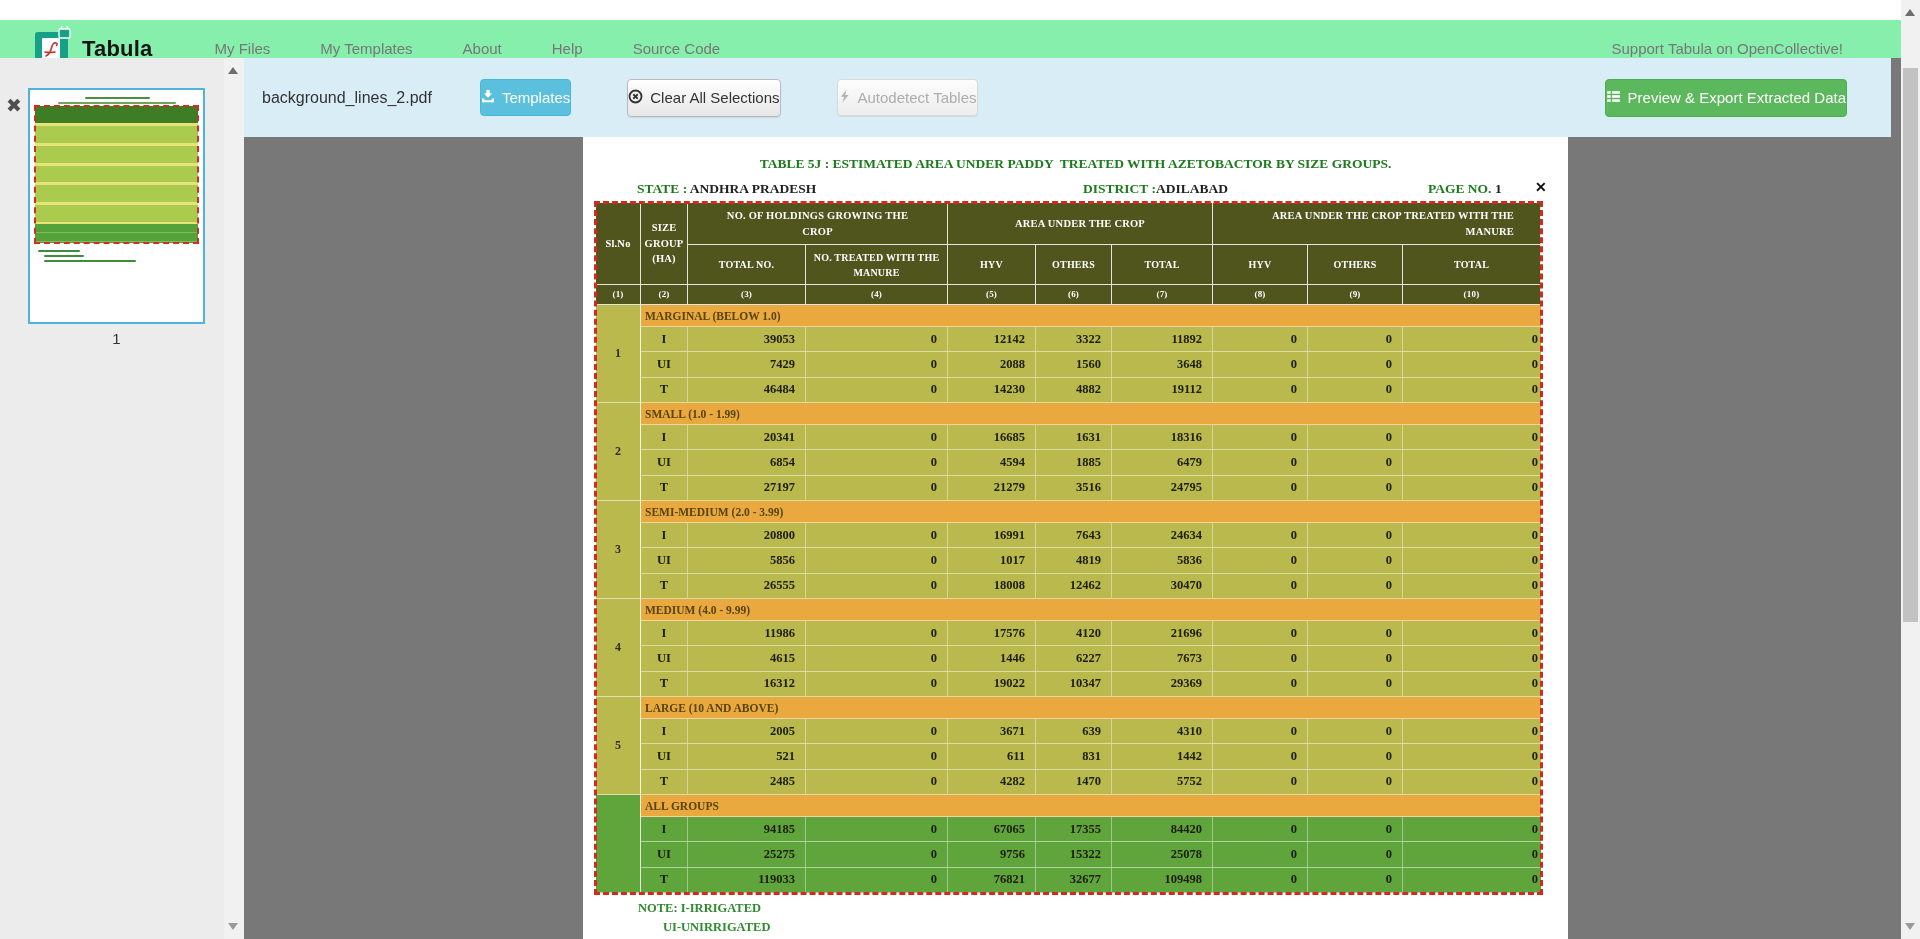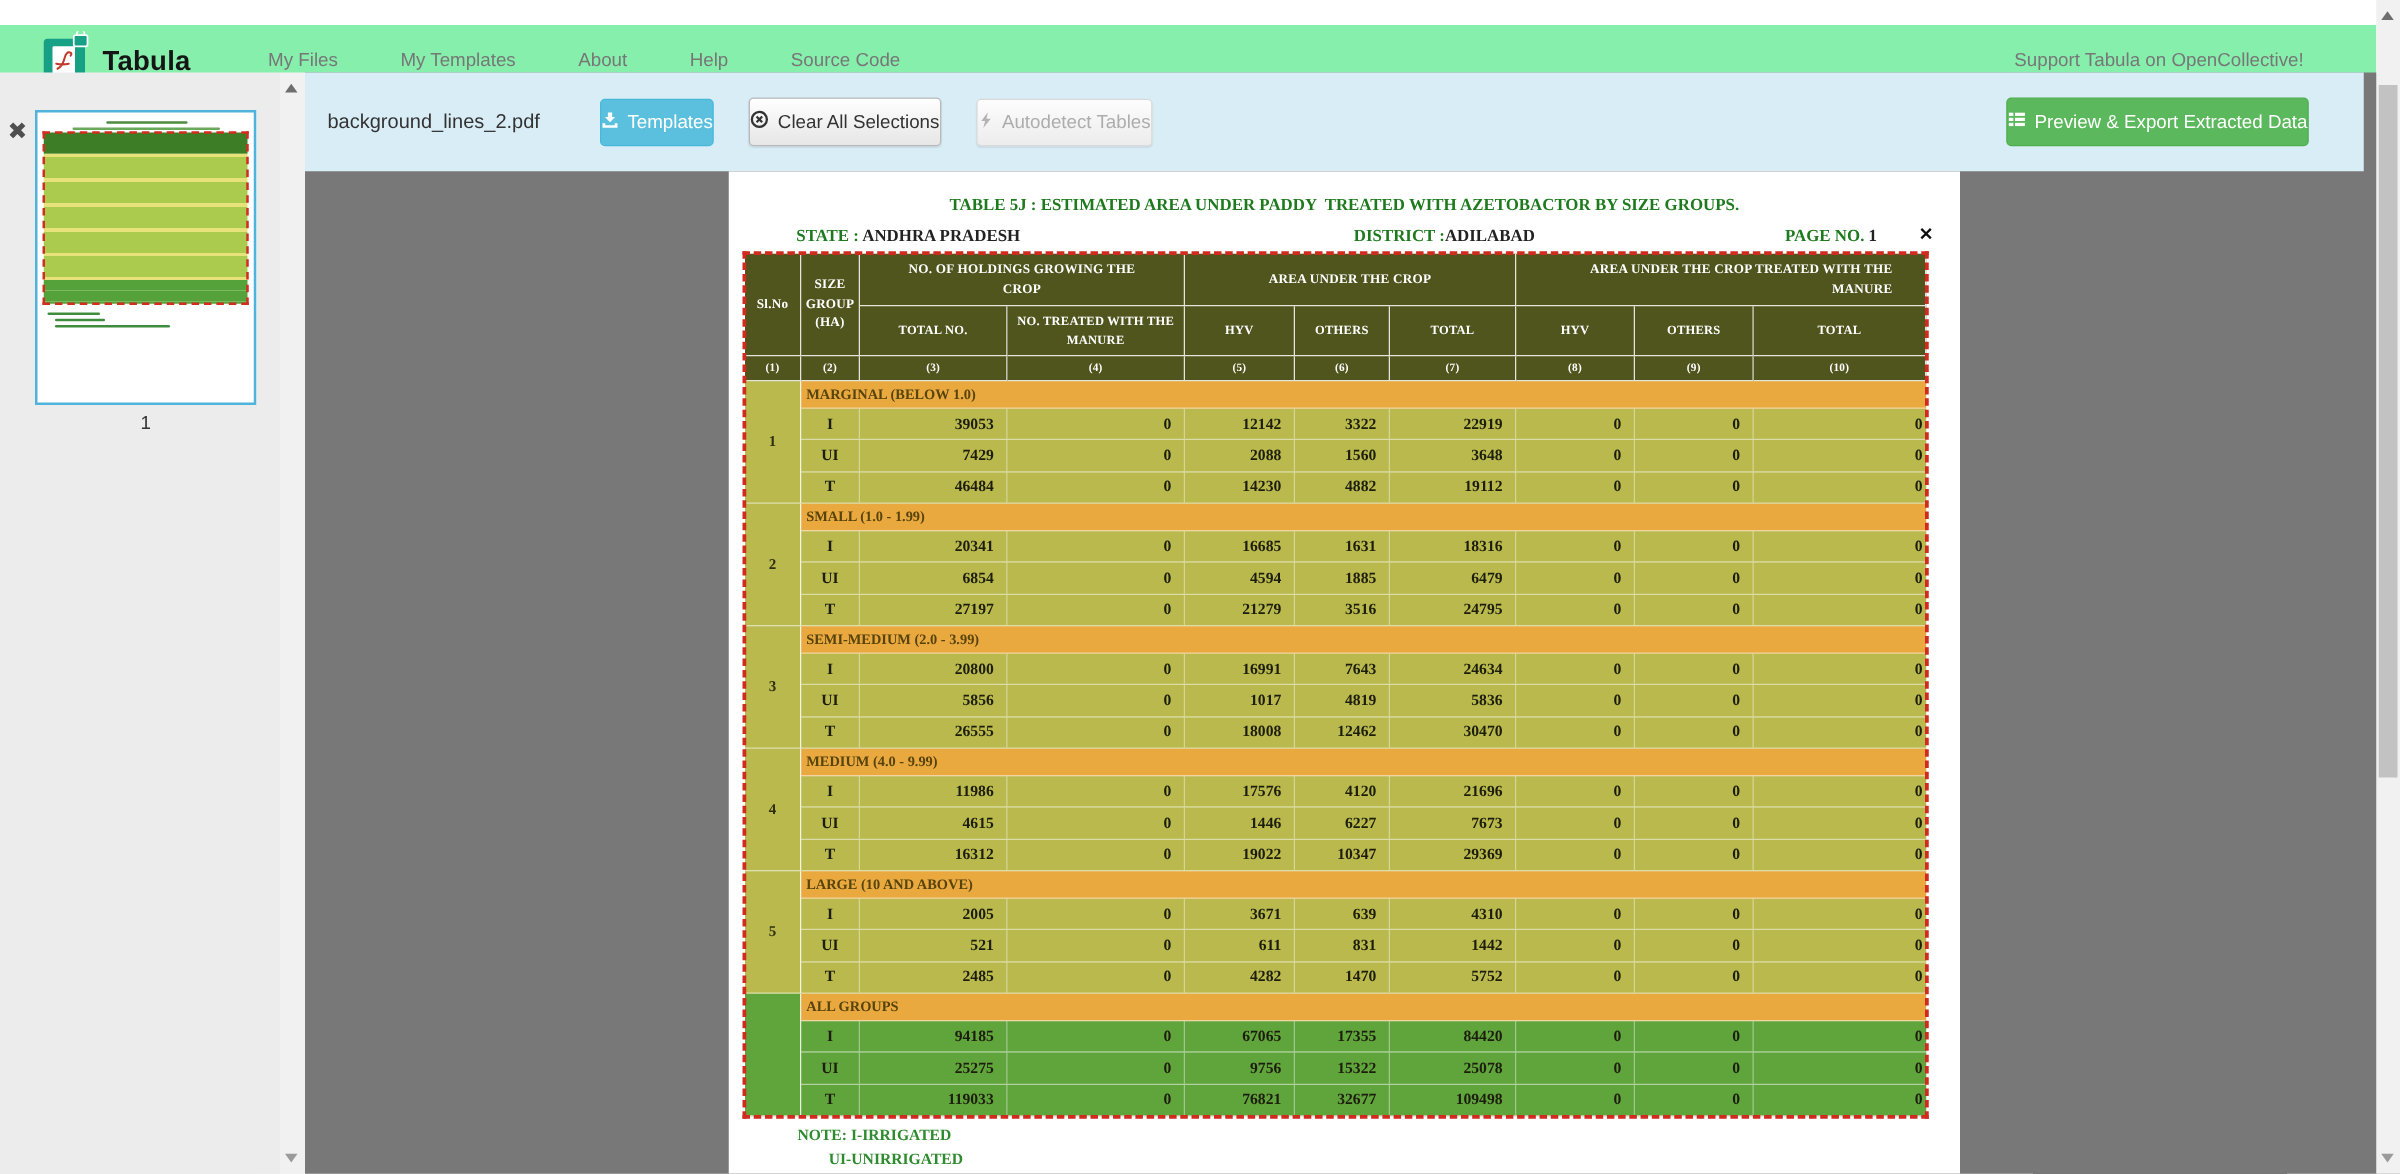--- a/index.html
+++ b/index.html
@@ -40,21 +40,21 @@
   
   .main { position:absolute; left:244px; top:58px; width:1676px; bottom:0; background:#787878; }
   .toolbar { position:absolute; left:0; top:0; width:1647px; height:79px; background:#d9edf7;
              display:flex; align-items:center; padding-left:18px; }
   .filename { font-size:16px; color:#333; margin-right:48px; }
   .btn { display:inline-flex; align-items:center; gap:7px; border-radius:4px;
          font-size:15px; padding:9px 0; cursor:pointer; border:1px solid transparent; }
   .btn svg { flex:0 0 auto; }
   .btn-info { background:#5bc0de; border-color:#46b8da; color:#fff; margin-right:28px; }
   .btn-default { background:linear-gradient(#ffffff,#e6e6e6); border-color:#b9b9b9;
-                 color:#333; margin-right:28px; box-shadow:0 1px 1px rgba(0,0,0,.08); }
+                 color:#333; margin-right:28px; box-shadow:0 1px 1px rgba(0,0,0,.08);margin-left:28px; }
   .btn-disabled { background:linear-gradient(#fdfdfd,#ececec); border-color:#d9d9d9;
                   color:#adadad; cursor:default; }
   .btn-success { background:#5cb85c; border-color:#4cae4c; color:#fff;
                  margin-left:auto; margin-right:44px; }
 
   
   .canvas { position:absolute; left:0; top:79px; right:0; bottom:0; overflow:hidden; }
   .pdf-page { position:absolute; left:339px; top:0; width:985px; height:802px; background:#fff;
               font-family:"Liberation Serif","DejaVu Serif",serif; }
   .pdf-title { position:absolute; left:0; top:19px; width:100%; text-align:center;
@@ -259,21 +259,21 @@
             <div class="tgroup">
               <div class="sl-cell">1</div>
               <div class="tgroup-right">
                 <div class="group-band">MARGINAL (BELOW 1.0)</div>
                 <div class="trow">
                   <div class="cell-type">I</div>
                   <div class="cell-num">39053</div>
                   <div class="cell-num">0</div>
                   <div class="cell-num">12142</div>
                   <div class="cell-num">3322</div>
-                  <div class="cell-num">22919</div>
+                  <div class="cell-num">11892</div>
                   <div class="cell-num">0</div>
                   <div class="cell-num">0</div>
                   <div class="cell-num last">0</div>
                 </div>
                 <div class="trow">
                   <div class="cell-type">UI</div>
                   <div class="cell-num">7429</div>
                   <div class="cell-num">0</div>
                   <div class="cell-num">2088</div>
                   <div class="cell-num">1560</div>

